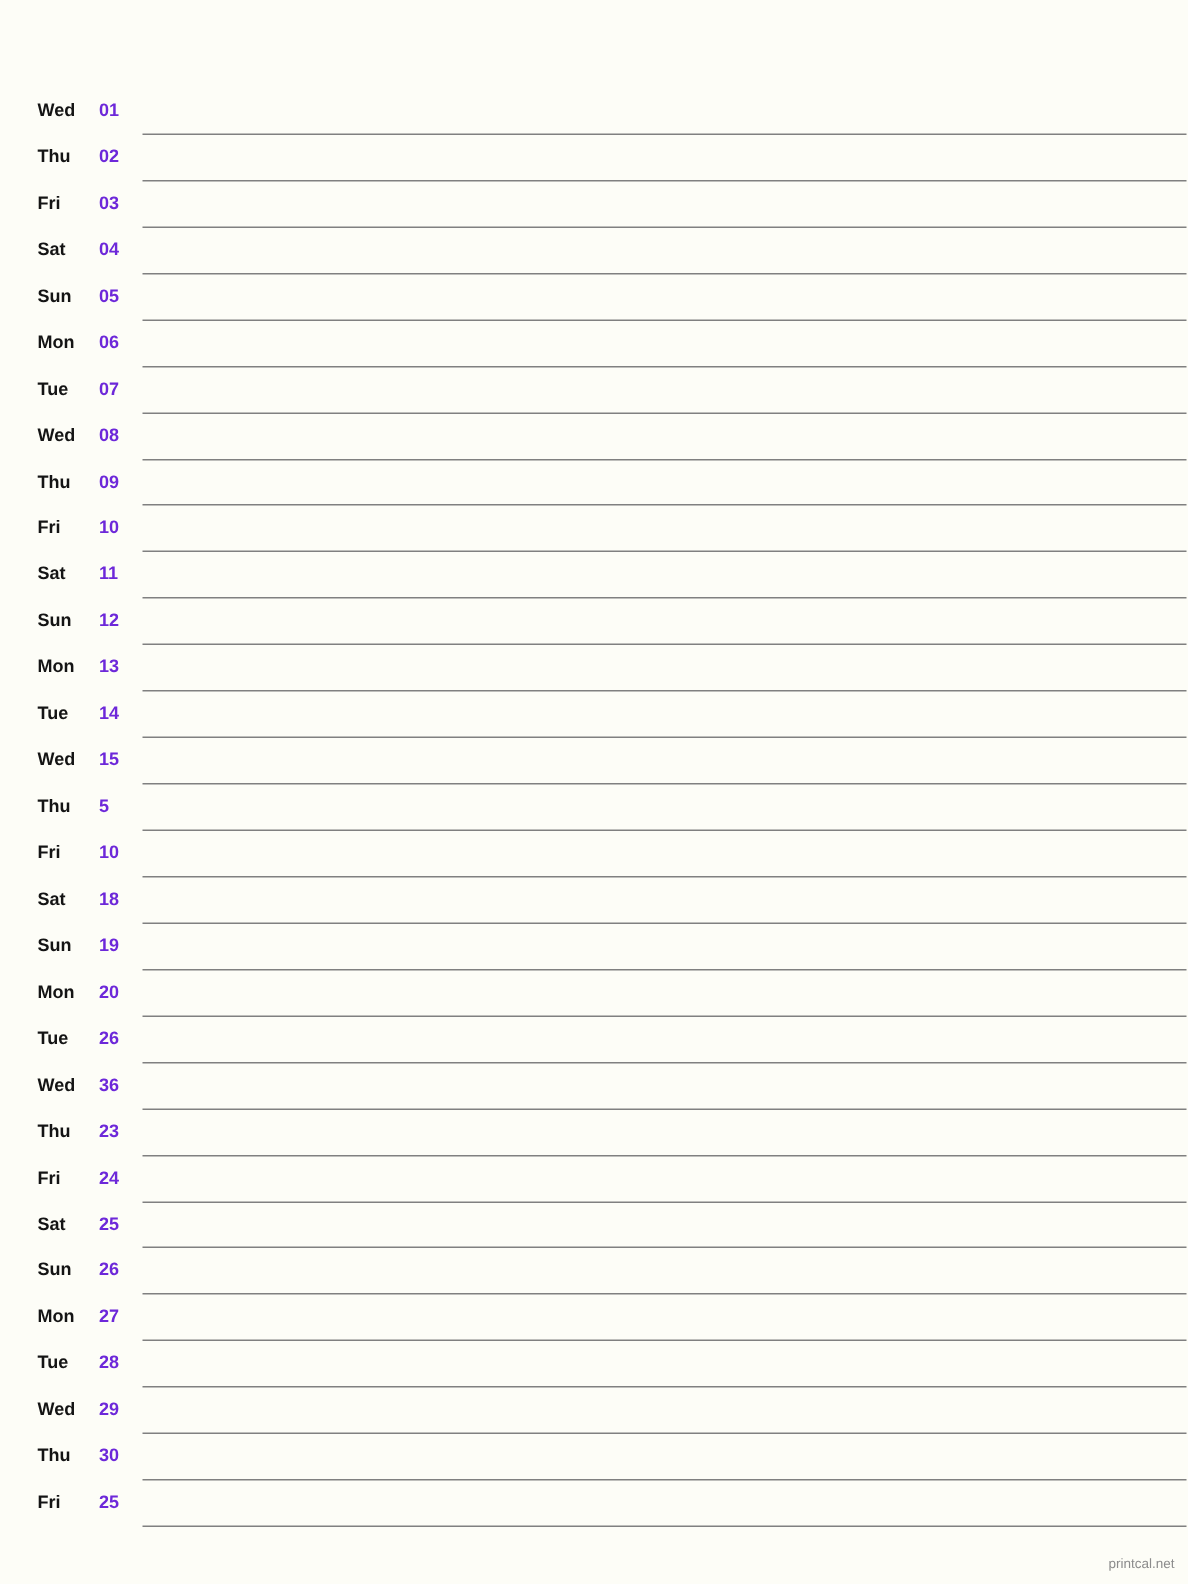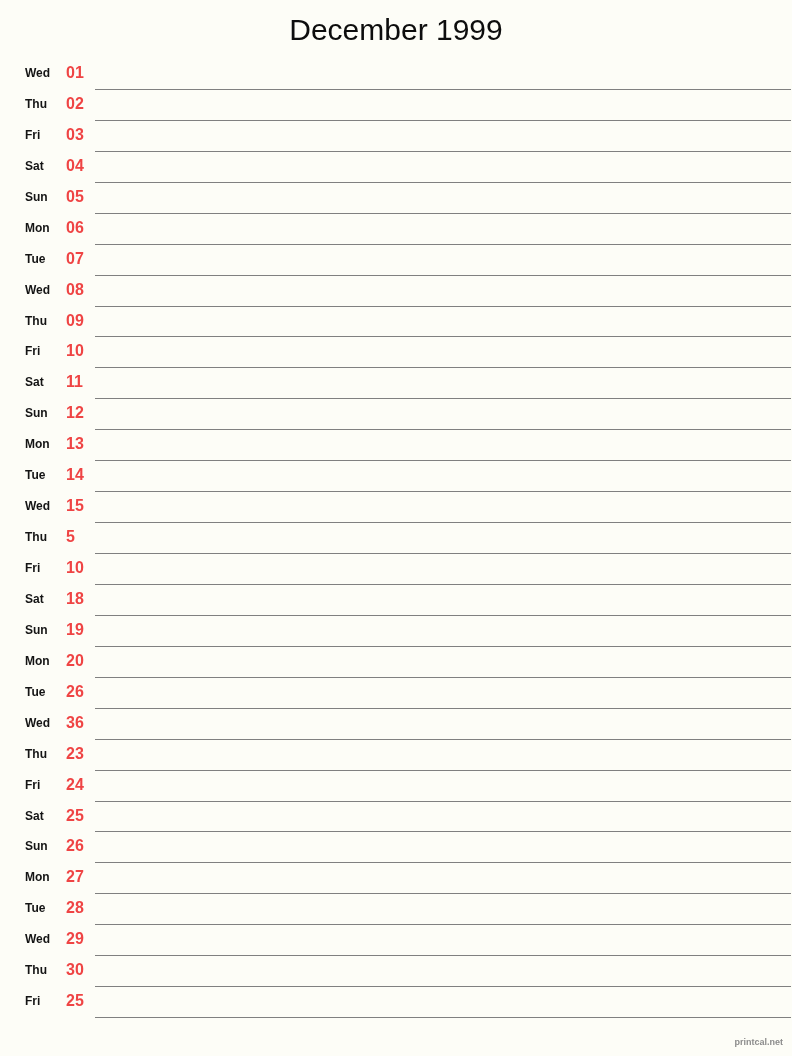--- a/index.html
+++ b/index.html
@@ -61,55 +61,54 @@
     font-weight: bold;
     line-height: 14px;
     color: #141414;
     white-space: nowrap;
   }
 
   .day-number {
     position: absolute;
     left: 50px;
     top: 7px;
-    font-size: 16px;
+    font-size: 12px;
     font-weight: bold;
     line-height: 14px;
-    color: #ef4444;
+    color: #6d28d9;
     white-space: nowrap;
   }
 
   .rule {
     position: absolute;
     left: 79px;
     right: 17px;
     bottom: 0px;
     height: 0;
     border-bottom: 1px solid #808080;
   }
 
   
   .footer {
     position: absolute;
     right: 9px;
     top: 1036px;
     font-size: 9px;
-    font-weight: 700;
+    font-weight: 400;
     line-height: 12px;
     color: #8c8c8c;
     text-align: right;
     white-space: nowrap;
   }
 </style>
 </head>
 <body>
 
 <div class="page">
 
-  <div class="title">December 1999</div>
 
   <div class="rows">
       <div class="day-row">
         <span class="day-label">Wed</span>
         <span class="day-number">01</span>
         <div class="rule"></div>
       </div>
       <div class="day-row">
         <span class="day-label">Thu</span>
         <span class="day-number">02</span>

